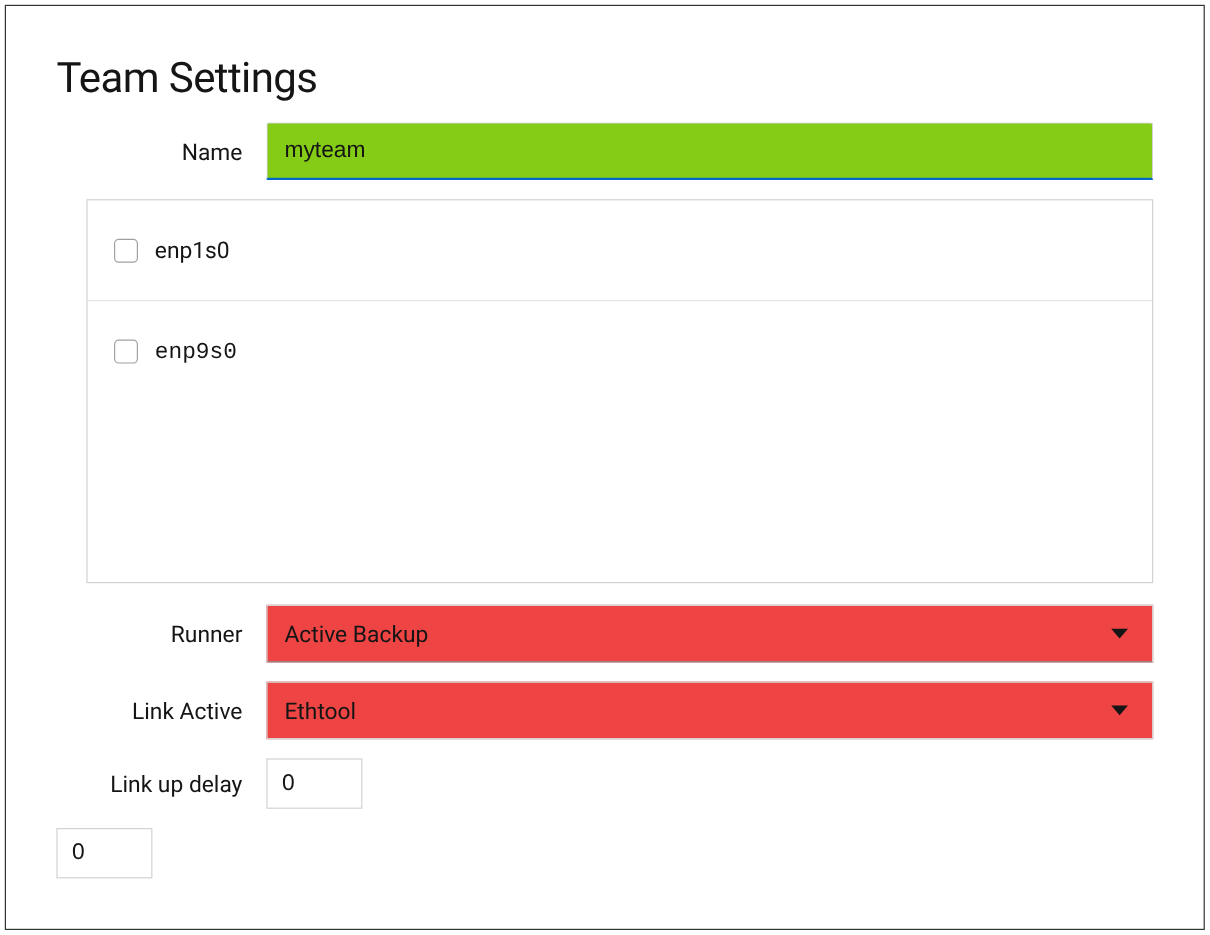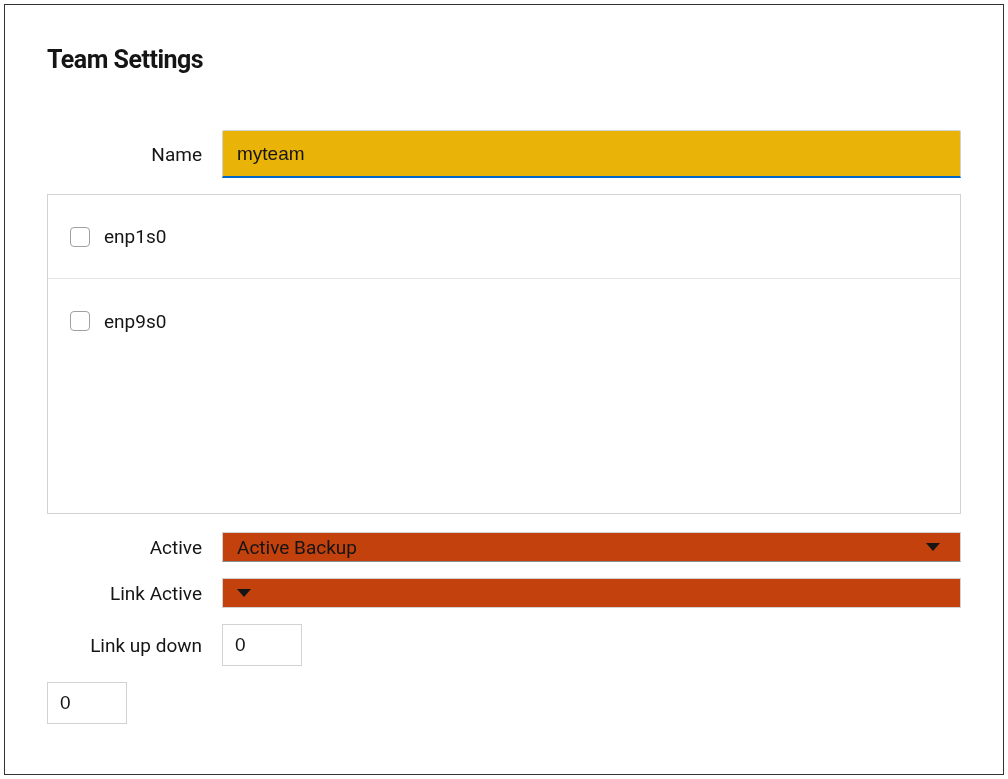--- a/index.html
+++ b/index.html
@@ -10,24 +10,24 @@
       padding: 4px;
     }
     .panel {
       border: 1px solid #333;
       width: 1000px;
       height: 771px;
       padding: 40px 42px;
       overflow: hidden;
     }
     .page-title {
-      font-size: 25px;
-      font-weight: 700;
+      font-size: 35px;
+      font-weight: 400;
       letter-spacing: -0.5px;
-      margin-bottom: 56px;
+      margin-bottom: 16px;
     }
     .form-row {
       display: flex;
       align-items: flex-start;
       margin-bottom: 18px;
       justify-content: center;
     }
     .form-row.inline { align-items: center; margin-bottom: 16px; }
     .form-label {
       width: 175px;
@@ -45,28 +45,29 @@
     .text-input {
       width: 100%;
       height: 48px;
       padding: 0 14px;
       font-size: 19px;
       border: 1px solid #d2d2d2;
       border-bottom: 2px solid #0066cc;
       border-top-left-radius: 2px;
       border-top-right-radius: 2px;
       outline: none;
-      background: #eab308;
+      background: #84cc16;
       color: #151515;
     }
     .ports-box {
       position: relative;
       border: 1px solid #d2d2d2;
       height: 320px;
       background: #fff;
+      margin-left: 25px;
     }
     .ports-scroll {
       overflow-y: scroll;
       height: 100%;
     }
     .ports-scroll::-webkit-scrollbar {
       width: 14px;
     }
     .ports-scroll::-webkit-scrollbar-track {
       background: #f0f0f0;
@@ -76,21 +77,21 @@
       border-radius: 7px;
       border: 3px solid #f0f0f0;
     }
     .port-row {
       display: flex;
       align-items: center;
       height: 84px;
       padding: 0 22px;
       border-bottom: 1px solid #e6e6e6;
     }
-    .port-row:last-child { border-bottom: none; }
+    .port-row:last-child { border-bottom: none; font-family: Liberation Mono, monospace; }
     .checkbox {
       width: 20px;
       height: 20px;
       border: 1px solid #a0a0a0;
       border-radius: 4px;
       margin-right: 14px;
       display: inline-flex;
       align-items: center;
       justify-content: center;
       cursor: pointer;
@@ -104,23 +105,23 @@
       color: #151515;
       font-weight: bold;
     }
     .port-label {
       font-size: 19px;
       color: #151515;
     }
     .select {
       position: relative;
       width: 100%;
-      height: 30px;
-      border: 1px solid #d2d2d2;
-      background: #c2410c;
+      height: 48px;
+      border: 1px solid #d2d2d2;
+      background: #ef4444;
       display: flex;
       align-items: center;
       padding: 4px 14px;
       cursor: pointer;
     }
     .select.underline { border-bottom: 1px solid #8a8d90; }
     .select-text {
       flex: 1;
       font-size: 19px;
       color: #151515;
@@ -168,40 +169,41 @@
             <div class="port-row">
               <span class="checkbox"></span>
               <span class="port-label">enp9s0</span>
             </div>
           </div>
       </div>
     </div>
   </div>
 
   <div class="form-row inline">
-    <label class="form-label">Active</label>
+    <label class="form-label">Runner</label>
     <div class="form-control-wrap">
       <div class="select underline">
         <span class="select-text">Active Backup</span>
         <span class="caret-icon"></span>
       </div>
     </div>
   </div>
 
   <div class="form-row inline">
     <label class="form-label">Link Active</label>
     <div class="form-control-wrap">
       <div class="select">
+        <span class="select-text">Ethtool</span>
         <span class="caret-icon"></span>
       </div>
     </div>
   </div>
 
   <div class="form-row inline">
-    <label class="form-label">Link up down</label>
+    <label class="form-label">Link up delay</label>
     <div class="form-control-wrap">
       <input class="number-input" type="text" value="0" style="">
     </div>
   </div>
 
   <div class="form-row inline">
     <div class="form-control-wrap">
       <input class="number-input" type="text" value="0" style="">
     </div>
   </div>

